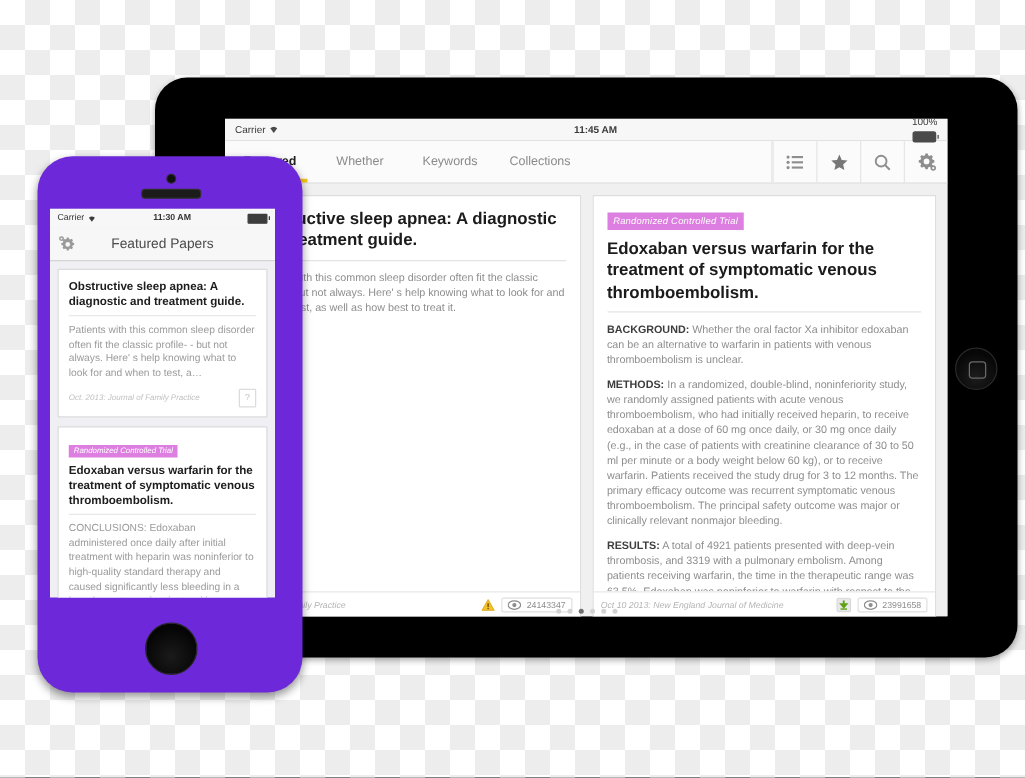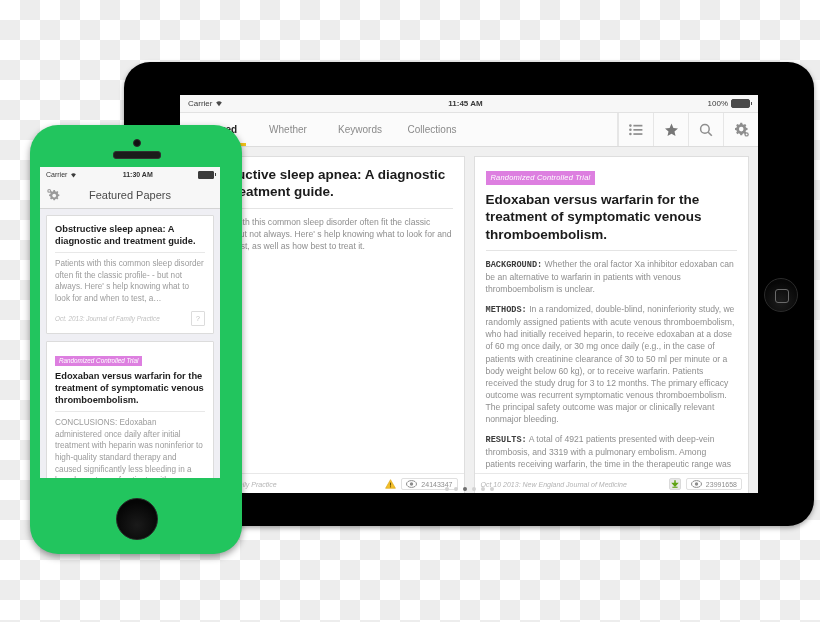--- a/index.html
+++ b/index.html
@@ -78,21 +78,21 @@
     display: flex;
     align-items: center;
     padding: 0 8px;
     font-size: 8px;
     color: #3a3a3a;
     border-bottom: 1px solid #e2e2e2;
   }
   .ios-status .carrier { display: flex; align-items: center; gap: 3px; }
   .ios-status .spacer { flex: 1; }
   .ios-status .clock { font-weight: bold; }
-  .ios-status .right { display: flex; align-items: center; gap: 3px; }
+  .ios-status .right { display: flex; align-items: center; gap: 3px; flex-direction: column; }
   .batt {
     width: 17px; height: 7px;
     border: 1px solid #4a4a4a;
     border-radius: 2px;
     position: relative;
     background: #4a4a4a;
   }
   .batt:after {
     content: "";
     position: absolute;
@@ -176,21 +176,21 @@
     line-height: 1.28;
     margin: 0 0 7px 0;
   }
   .paper-rule { border-top: 1px solid #e4e4e4; margin: 0 0 7px 0; }
   .paper-abs {
     font-size: 8.6px;
     line-height: 1.41;
     color: #8e8e8e;
     margin: 0 0 8px 0;
   }
-  .paper-abs b { color: #3d3d3d; font-weight: bold; font-family: Liberation Mono, monospace; }
+  .paper-abs b { color: #3d3d3d; font-weight: bold; }
   .paper-foot {
     height: 20px;
     border-top: 1px solid #e8e8e8;
     display: flex;
     align-items: center;
     padding: 0 6px;
     gap: 5px;
     background: #fff;
     font-size: 7px;
     color: #b4b4b4;
@@ -226,21 +226,21 @@
   }
   .dots i.on { background: #6e6e6e; }
 
   
   .phone {
     position: absolute;
     left: 30px;
     top: 125px;
     width: 212px;
     height: 429px;
-    background: #22c55e;
+    background: #6d28d9;
     border-radius: 28px;
     box-shadow: 0 3px 7px rgba(0,0,0,0.4);
     z-index: 5;
   }
   .phone-cam {
     position: absolute;
     left: 50%; top: 14px;
     margin-left: -3px;
     width: 6px; height: 6px;
     border-radius: 50%;

